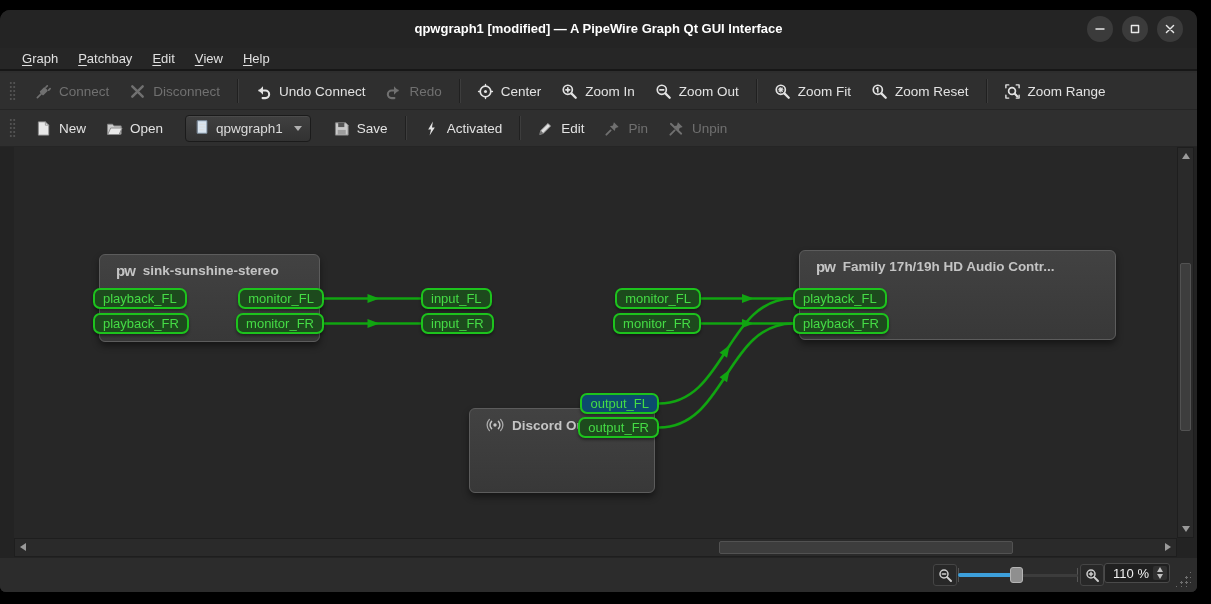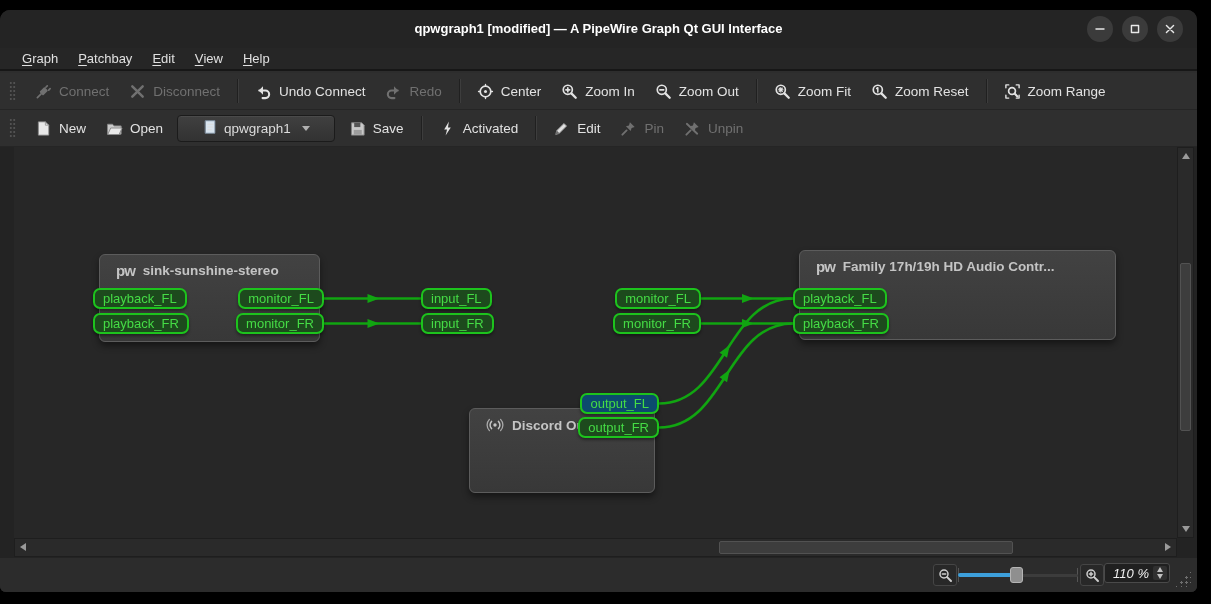--- a/index.html
+++ b/index.html
@@ -28,21 +28,21 @@
   #toolbar-file { top:100px; }
   .tb-handle { width:7px; height:20px; margin:0 9px 0 3px; flex:none;
                background-image:radial-gradient(#525252 1px, transparent 1.1px);
                background-size:3.5px 4px; }
   .tb-btn { display:flex; align-items:center; gap:7px; padding:6px 10px; color:#e2e2e2;
             font-size:13.5px; white-space:nowrap; border-radius:3px; }
   .tb-btn.disabled { color:#707070; }
   .tb-btn .icon { display:flex; }
   .tb-sep { width:1px; height:24px; background:#202020; margin:0 7px; box-shadow:1px 0 0 #3d3d3d; flex:none; }
   .combobox { display:flex; align-items:center; gap:6px; background:linear-gradient(#404040,#323232);
-              border:1px solid #1b1b1b; border-radius:4px; padding:3px 24px; margin:0 4px;
+              border:1px solid #1b1b1b; border-radius:4px; padding:3px 8px; margin:0 12px;
               color:#dcdcdc; font-size:13.5px; box-shadow:0 1px 0 rgba(255,255,255,.06) inset; }
   .combo-arrow { width:0; height:0; border-left:4px solid transparent; border-right:4px solid transparent;
                  border-top:5px solid #b0b0b0; margin-left:5px; }
   
   .canvas-area { position:absolute; left:0; top:137px; width:100%; height:445px; background:#232323; }
   .canvas { position:absolute; left:14px; top:0; width:1163px; height:391px; background:#272727; overflow:hidden; }
   .node { position:absolute; background:linear-gradient(#424242,#383838); border:1px solid #5c5c5c;
           border-radius:6px; box-shadow:0 4px 7px rgba(0,0,0,.45); z-index:1; }
   .node-header { display:flex; align-items:center; gap:8px; padding:7px 16px; color:#c4c4c4;
                  font-weight:bold; font-size:13.5px; white-space:nowrap; overflow:hidden; }
@@ -74,21 +74,21 @@
   #sb-zoom-out { left:933px; }
   #sb-zoom-in  { left:1080px; }
   .sb-slider { position:absolute; left:958px; top:6px; width:120px; height:22px; }
   .sb-slider .tick { position:absolute; top:4px; width:1px; height:14px; background:#555; }
   .sb-slider .track { position:absolute; left:0; right:0; top:10px; height:3px; background:#3c3c3c; border-radius:2px; }
   .sb-slider .fill { position:absolute; left:0; top:9px; height:4px; background:#3da0dc; border-radius:2px; }
   .sb-slider .handle { position:absolute; top:3px; width:13px; height:16px; background:#8f8f8f;
                        border:1px solid #b5b5b5; border-radius:3px; box-sizing:border-box; }
   .spinbox { position:absolute; left:1104px; top:5px; width:66px; height:20px; background:#202020;
              border:1px solid #4a4a4a; border-radius:3px; box-sizing:border-box; color:#f0f0f0;
-             font-size:13px; display:flex; align-items:center; justify-content:flex-end; padding-right:20px;font-style:italic; }
+             font-size:13px; display:flex; align-items:center; justify-content:flex-end; padding-right:20px; }
   .spin-arrows { position:absolute; right:2px; top:2px; bottom:2px; width:14px; display:flex;
                  flex-direction:column; justify-content:space-around; align-items:center; background:#303030; border-radius:2px; }
   .spin-arrows .u { width:0; height:0; border-left:3.5px solid transparent; border-right:3.5px solid transparent; border-bottom:5px solid #c0c0c0; }
   .spin-arrows .d { width:0; height:0; border-left:3.5px solid transparent; border-right:3.5px solid transparent; border-top:5px solid #c0c0c0; }
   .resize-grip { position:absolute; right:6px; bottom:5px; width:17px; height:17px;
                  background-image:radial-gradient(#6e6e6e 1.2px, transparent 1.3px);
                  background-size:5px 5px; clip-path:polygon(100% 0, 100% 100%, 0 100%); }
 </style>
 </head>
 <body>

